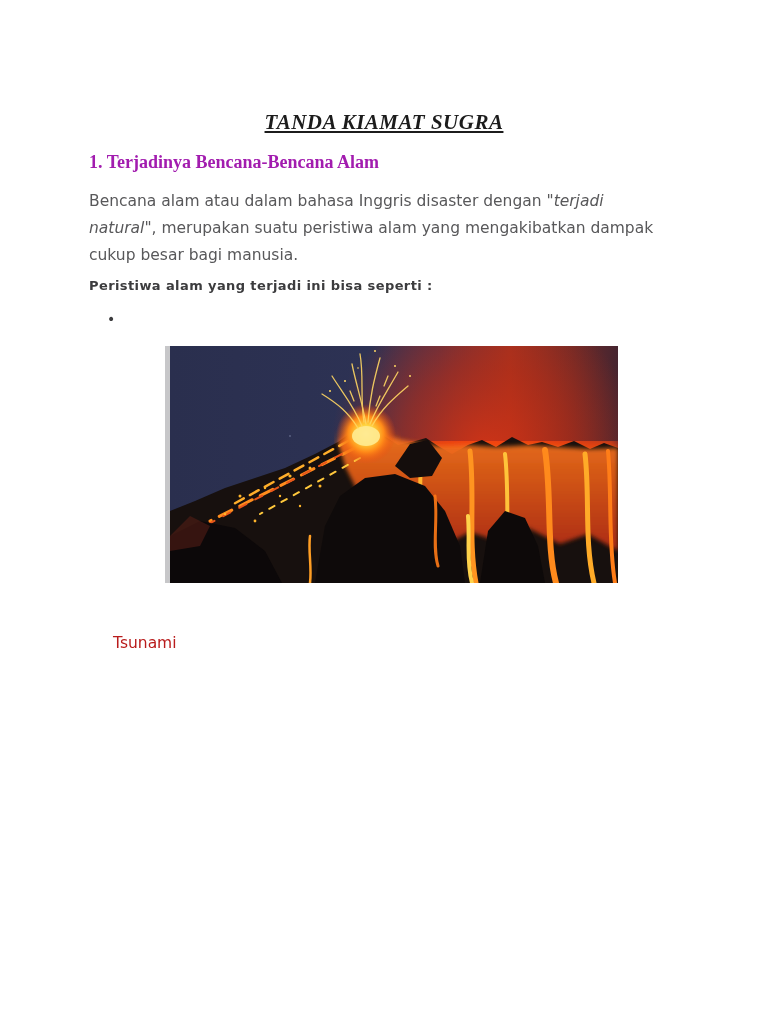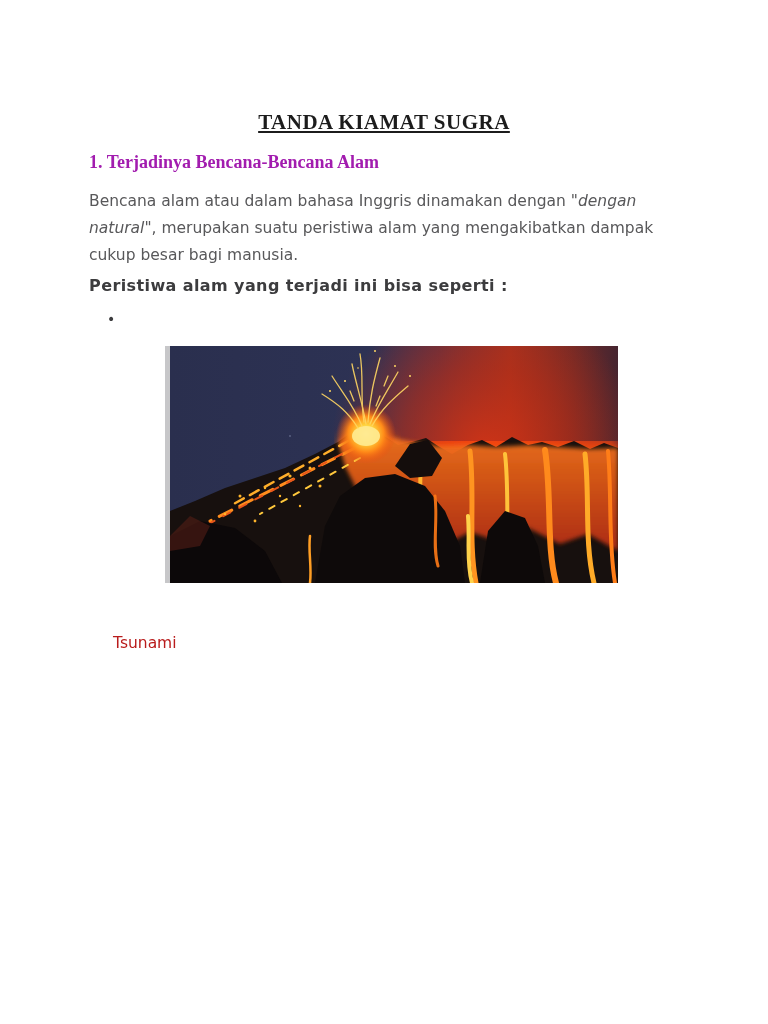--- a/index.html
+++ b/index.html
@@ -12,40 +12,41 @@
   }
   .doc-title{
     position:absolute;top:110px;left:0;width:768px;
     text-align:center;
     font-family:"Liberation Serif",serif;
     font-weight:bold;
     font-size:21px;
     color:#1c1c1c;
     text-decoration:underline;
     letter-spacing:0.5px;
+    font-style:italic;
   }
   .section-heading{
     position:absolute;top:152px;left:89px;
     font-family:"Liberation Serif",serif;
     font-weight:bold;
     font-size:18px;
     color:#a21caf;
     white-space:nowrap;
   }
   .intro-block{
     position:absolute;top:188px;left:89px;width:600px;
     font-size:15.5px;
     line-height:27px;
     color:#58585a;
   }
   .intro-line{white-space:nowrap;}
   .intro-line .it{font-style:italic;}
   .emphasis-line{
     position:absolute;top:272px;left:89px;
-    font-size:16px;
+    font-size:13px;
     line-height:27px;
     font-weight:bold;
     color:#3c3c3e;
     letter-spacing:0.4px;
     white-space:nowrap;
   }
   .bullet-row{
     position:absolute;top:306px;left:107px;
     font-size:15.5px;line-height:27px;color:#58585a;
     display:flex;align-items:baseline;
@@ -69,21 +70,21 @@
 </head>
 <body>
 
 <div class="page">
 
   <div class="doc-title">TANDA KIAMAT SUGRA</div>
 
   <div class="section-heading">1. Terjadinya Bencana-Bencana Alam</div>
 
   <div class="intro-block">
-    <div class="intro-line"><span>Bencana alam atau dalam bahasa Inggris dinamakan dengan "</span><span class="it">dengan</span></div>
+    <div class="intro-line"><span>Bencana alam atau dalam bahasa Inggris disaster dengan "</span><span class="it">terjadi</span></div>
     <div class="intro-line"><span class="it">natural</span><span>", merupakan suatu peristiwa alam yang mengakibatkan dampak</span></div>
     <div class="intro-line">cukup besar bagi manusia.</div>
   </div>
 
   <div class="emphasis-line">Peristiwa alam yang terjadi ini bisa seperti :</div>
 
   <div class="bullet-row">
     <span class="bullet-glyph">•</span>
   </div>
 

